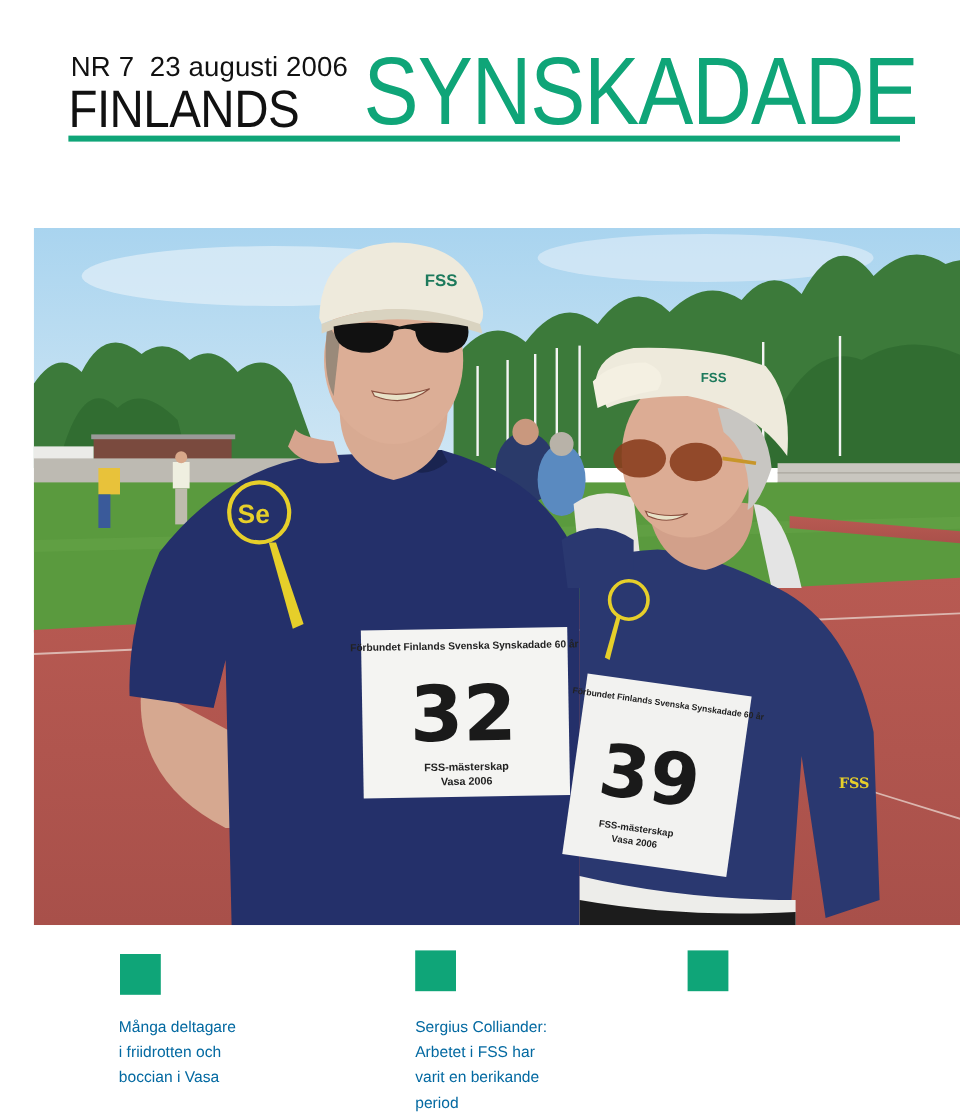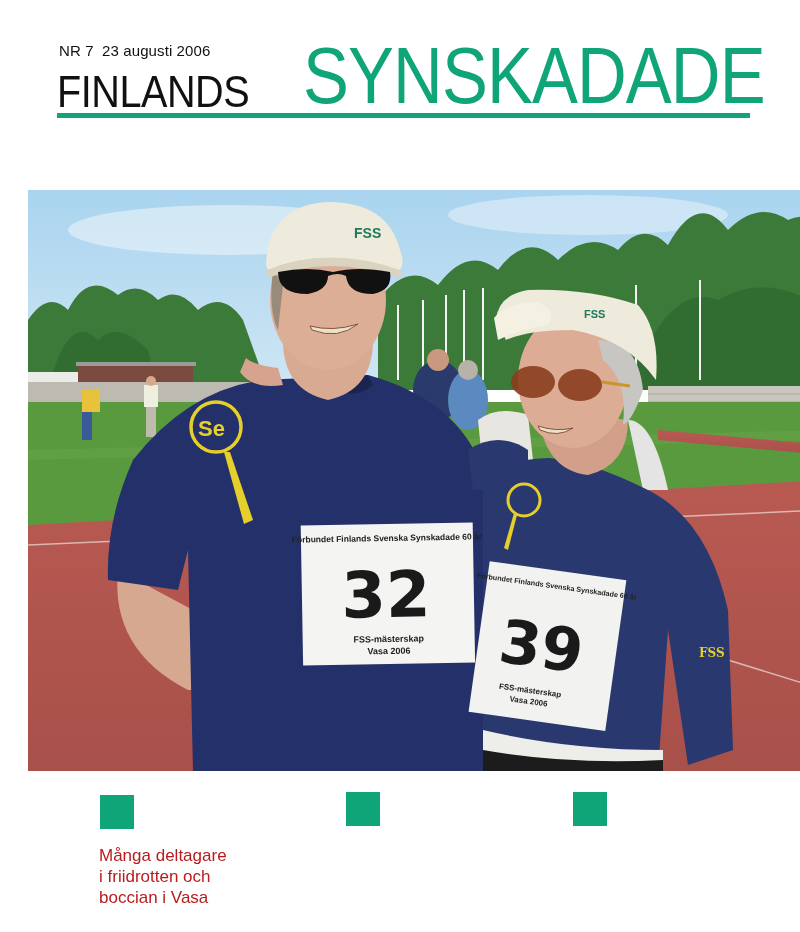--- a/index.html
+++ b/index.html
@@ -1,25 +1,25 @@
 <!DOCTYPE html>
 <html><head>
 <meta charset="utf-8">
 <style>
   html, body { margin:0; padding:0; background:#ffffff; }
   body { width:800px; height:932px; position:relative; overflow:hidden; font-family:"Liberation Sans", sans-serif; }
-  .issue { position:absolute; left:59px; top:42px; font-size:15px; color:#111; letter-spacing:0.1px; white-space:pre; }
+  .issue { position:absolute; left:59px; top:42px; font-size:23px; color:#111; letter-spacing:0.1px; white-space:pre; }
   .finlands { position:absolute; left:57px; top:70px; font-size:44px; color:#111; transform:scaleX(0.9); transform-origin:left top; line-height:44px; letter-spacing:-0.5px; }
   .synskadade { position:absolute; left:303px; top:36px; font-size:80px; color:#0fa578; line-height:80px; transform:scaleX(0.86); transform-origin:left top; letter-spacing:-1px; }
   .rule { position:absolute; left:57px; top:113px; width:693px; height:5px; background:#0fa578; }
   .photo { position:absolute; left:12px; top:190px; width:797px; height:581px; overflow:hidden;margin-left:16px; }
   .photo svg { display:block; }
   .teaser { position:absolute; top:795px; width:200px; }
   .teaser .sq { width:34px; height:34px; background:#0fa578; }
-  .teaser .txt { margin-top:16px; font-size:17px; line-height:21px; color:#b91c1c; white-space:pre-line; }
+  .teaser .txt { margin-top:16px; font-size:13px; line-height:21px; color:#0369a1; white-space:pre-line; }
   .t1 { left:100px; } .t1 .txt { margin-left:-1px; }
   .t2 { left:346px; top:792px; } .t2 .txt { margin-top:19px; }
   .t3 { left:573px; top:792px; } .t3 .txt { margin-top:19px; }
 </style>
 </head>
 <body>
 
 <div class="issue">NR 7  23 augusti 2006</div>
 <div class="finlands">FINLANDS</div>
 <div class="synskadade">SYNSKADADE</div>
@@ -180,16 +180,20 @@
 </div>
 
 <div class="teaser t1">
   <div class="sq"></div>
   <div class="txt">Många deltagare
 i friidrotten och
 boccian i Vasa</div>
 </div>
 <div class="teaser t2">
   <div class="sq"></div>
+  <div class="txt">Sergius Colliander:
+Arbetet i FSS har
+varit en berikande
+period</div>
 </div>
 <div class="teaser t3">
   <div class="sq"></div>
 </div>
 
 </body></html>

